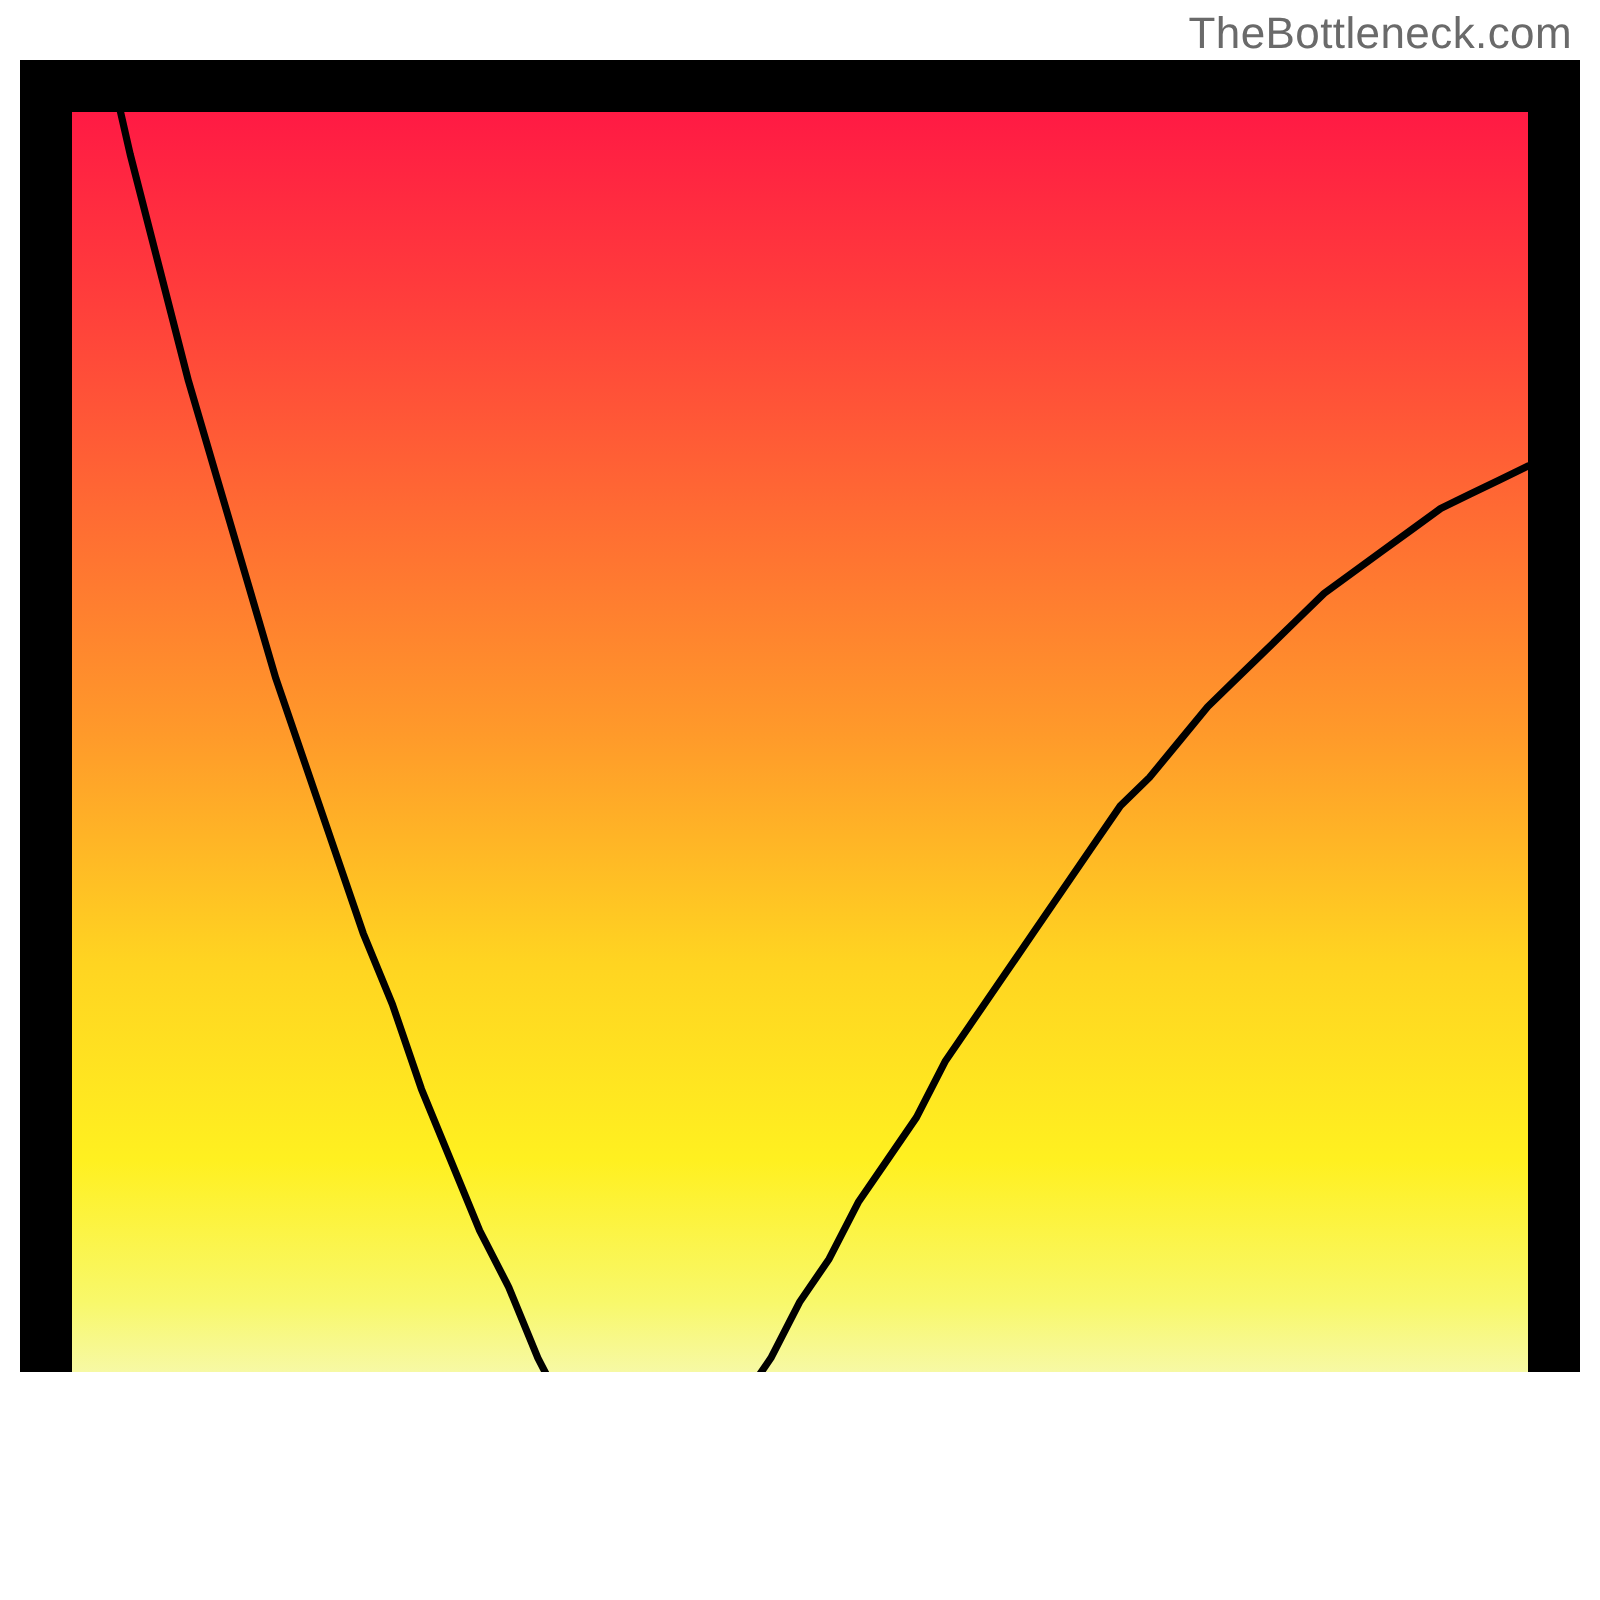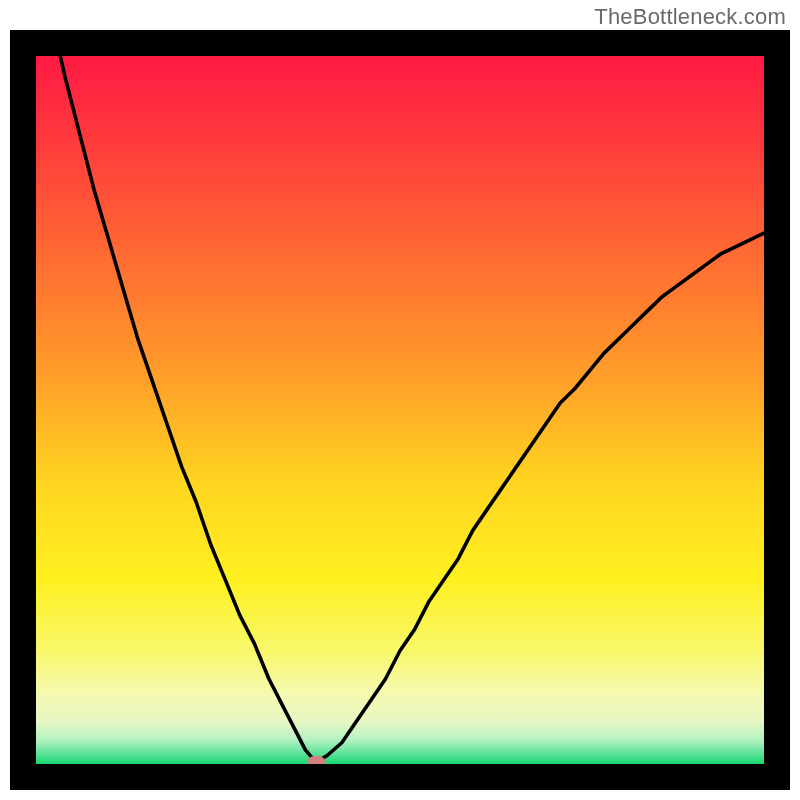--- a/index.html
+++ b/index.html
@@ -4,21 +4,21 @@
 <style>
   body {
     margin: 0;
     padding: 0;
     background: #ffffff;
     font-family: Arial, Helvetica, sans-serif;
   }
   .container {
     position: relative;
     width: 800px;
-    height: 800px;
+    height: 686px;
   }
   .watermark {
     position: absolute;
     top: 4px;
     right: 14px;
     color: #6a6a6a;
     font-size: 22px;
     font-weight: 500;
     letter-spacing: 0.2px;
     z-index: 10;

